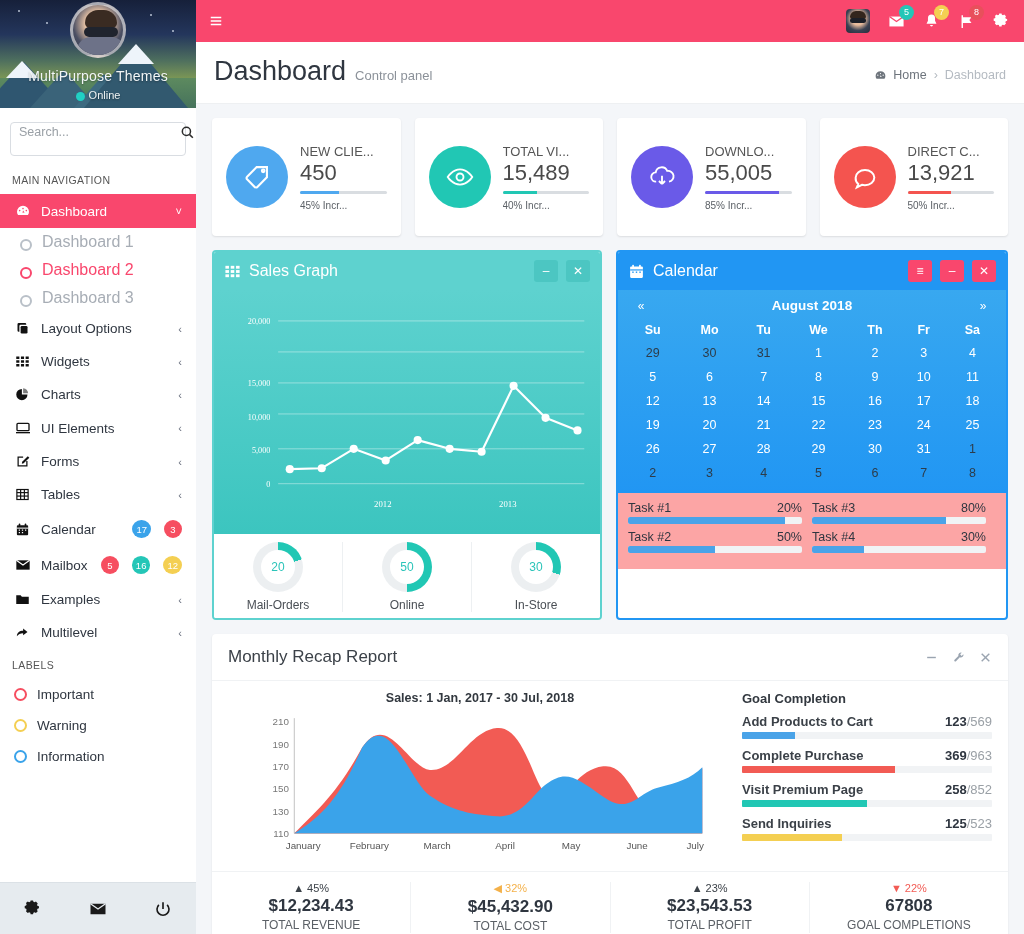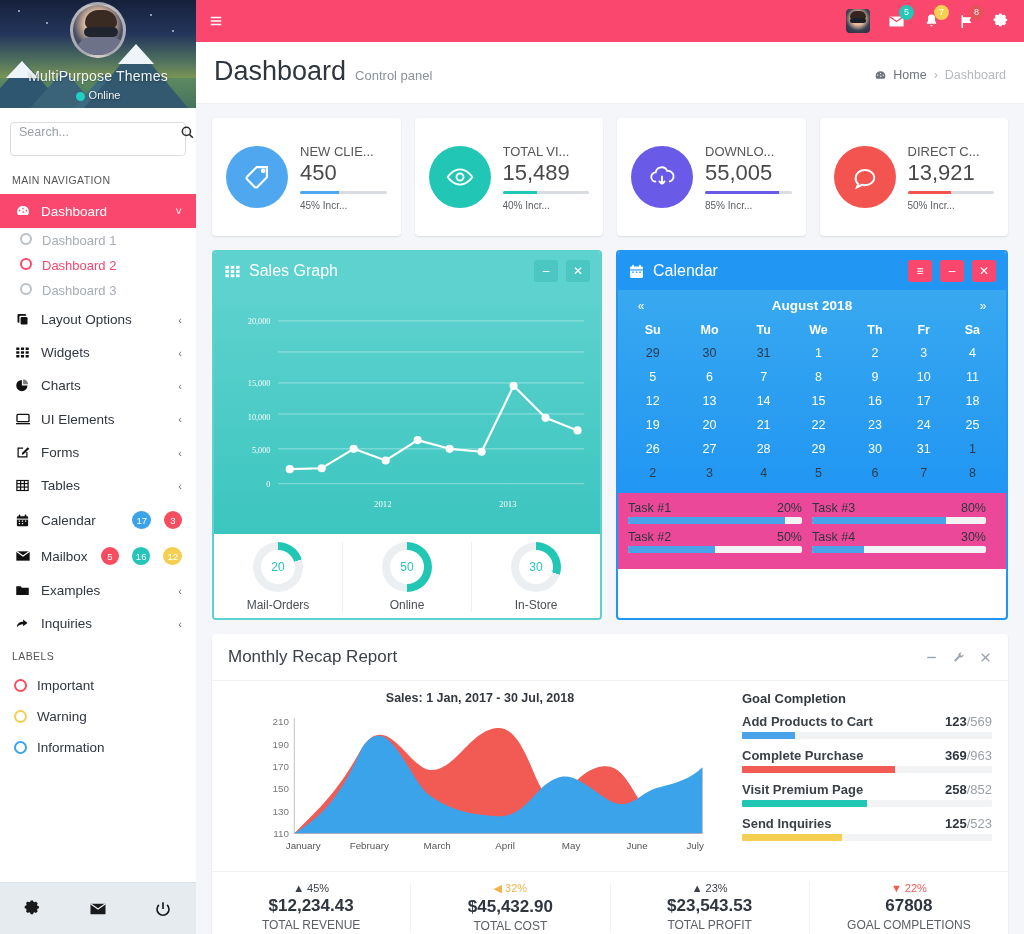--- a/index.html
+++ b/index.html
@@ -83,21 +83,21 @@
   .nav-item {
     display: flex; align-items: center; gap: 10px;
     padding: 9px 14px; font-size: 13.5px; color: #2f3640; cursor: pointer;
   }
   .nav-item .ico { width: 17px; flex: 0 0 17px; display:flex; align-items:center; justify-content:center; color:#111; }
   .nav-item .txt { flex: 1; }
   .nav-item .caret { color: #6b7280; font-size: 11px; }
   .nav-item.active { background: #f9476d; color: #fff; }
   .nav-item.active .ico { color: #fff; }
   .nav-item.active .caret { color: #fff; }
-  .sub-item { padding: 5px 14px 5px 20px; font-size: 13px; color: #a7adb5; display:flex; align-items:flex-start; gap:10px; cursor:pointer;}
+  .sub-item { padding: 5px 14px 5px 20px; font-size: 16px; color: #a7adb5; display:flex; align-items:flex-end; gap:10px; cursor:pointer;}
   .ring { width: 12px; height: 12px; border-radius: 50%; border: 2px solid #b9c0c8; flex:0 0 12px;}
   .sub-item.selected { color: #f9476d; }
   .sub-item.selected .ring { border-color: #f9476d; }
   .badge {
     min-width: 18px; height: 18px; border-radius: 50%; color: #fff;
     font-size: 9.5px; display: inline-flex; align-items: center; justify-content: center;
     padding: 0 4px; margin-left: 3px;
   }
   .label-item { display:flex; align-items:center; gap:10px; padding:8px 14px; font-size:13.5px; color:#2f3640; cursor:pointer;}
   .label-ring { width:13px; height:13px; border-radius:50%; border:2px solid; flex:0 0 13px;}
@@ -192,21 +192,21 @@
 
   .cal-panel { flex: 1; border: 2px solid #2196f3; background: #fff; }
   .cal-body { background: linear-gradient(#38a8f0, #2196f3); padding: 4px 8px 8px 8px; }
   .cal-nav { display: flex; align-items: center; color: #fff; font-size: 13px; padding: 4px 4px 6px 4px;}
   .cal-nav .arrow { width: 22px; text-align: center; cursor: pointer; font-size: 12px; }
   .cal-nav .month { flex: 1; text-align: center; font-weight: bold; font-size: 13.5px; }
   table.cal { width: 100%; border-collapse: collapse; }
   table.cal th { color: #fff; font-size: 12.5px; padding: 4px 0; font-weight: bold; }
   table.cal td { color: #fff; font-size: 12.5px; padding: 5px 0; text-align: center; cursor: pointer; }
   table.cal td.mute { color: #2d3c4a; }
-  .tasks { background: #ec4899; padding: 8px 10px 10px 10px; display: flex; flex-wrap: wrap; }
+  .tasks { background: #fca5a5; padding: 8px 10px 10px 10px; display: flex; flex-wrap: wrap; }
   .task { width: 50%; padding: 0 10px 6px 0; }
   .task-top { display: flex; font-size: 12.5px; color: #2f3640; }
   .task-top .pct { margin-left: auto; }
   .task-bar { height: 7px; background: #f1f3f5; border-radius: 2px; overflow: hidden; margin-top: 2px; }
   .task-bar i { display: block; height: 100%; background: #4aa3e8; }
 
   
   .recap { margin-top: 14px; background: #fff; border-radius: 4px; box-shadow: 0 1px 2px rgba(0,0,0,.10); }
   .recap-head { display: flex; align-items: center; padding: 13px 16px; border-bottom: 1px solid #f0f2f4; }
   .recap-title { font-size: 17px; color: #3b4148; flex: 1; }
@@ -404,21 +404,21 @@
         </span>
         <span class="txt">Examples</span>
         <span class="caret">‹</span>
       </li>
       <li class="nav-item">
         <span class="ico">
           <svg viewBox="0 0 24 24" fill="currentColor" width="15" height="15">
               <path d="M3 18c0-6 4-9 10-9V5.5l7 5.5-7 5.5V13c-4.5 0-7.5 1.8-10 5z"></path>
             </svg>
         </span>
-        <span class="txt">Inquiries</span>
+        <span class="txt">Multilevel</span>
         <span class="caret">‹</span>
       </li>
     </ul>
 
     <div class="nav-head">LABELS</div>
     <div class="label-item">
       <span class="label-ring" style="border-color:#f64e60"></span>
       <span>Important</span>
     </div>
     <div class="label-item">

